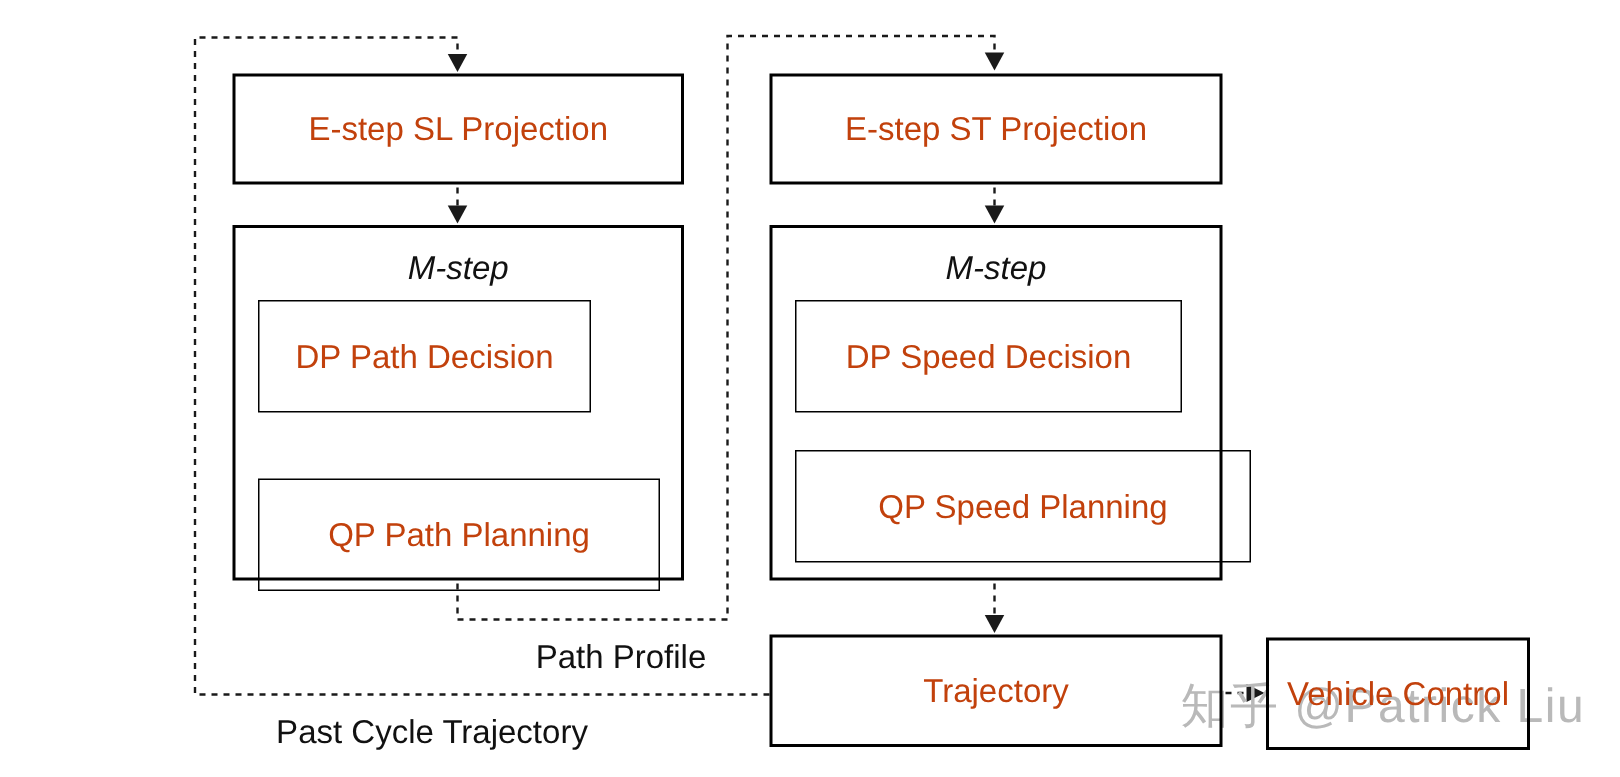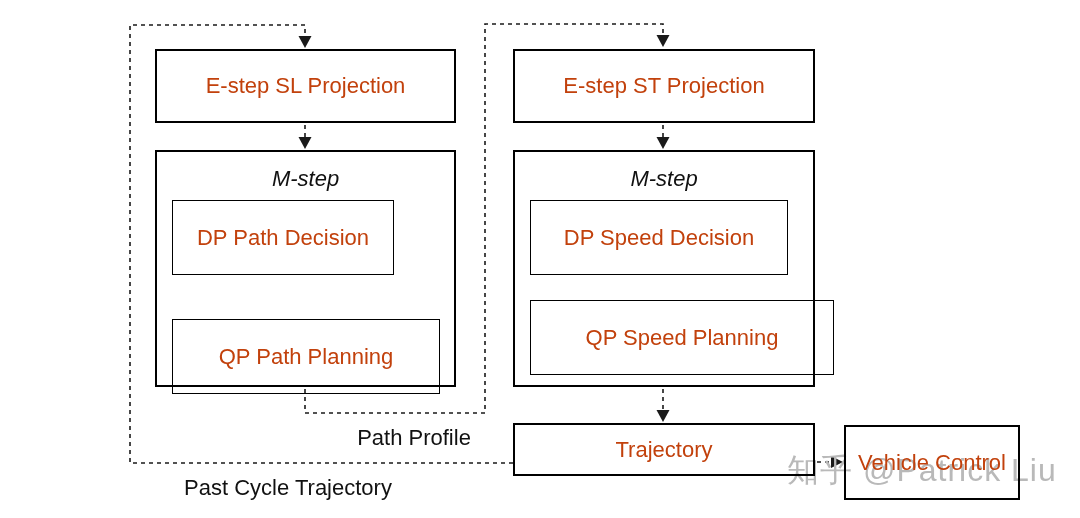--- a/index.html
+++ b/index.html
@@ -108,21 +108,21 @@
   </div>
 
   <div class="node inner" style="left:530px;top:200px;width:258px;height:75px;">
     <span>DP Speed Decision</span>
   </div>
 
   <div class="node inner" style="left:530px;top:300px;width:304px;height:75px;">
     <span>QP Speed Planning</span>
   </div>
 
-  <div class="node" style="left:513px;top:423px;width:302px;height:53px;">
+  <div class="node" style="left:513px;top:423px;width:302px;height:75px;">
     <span>Trajectory</span>
   </div>
 
   <div class="node" style="left:844px;top:425px;width:176px;height:75px;">
     <span>Vehicle Control</span>
   </div>
 
   <div class="edge-label" style="left:414px;top:414px;">Path Profile</div>
 
   <div class="edge-label" style="left:288px;top:464px;">Past Cycle Trajectory</div>

